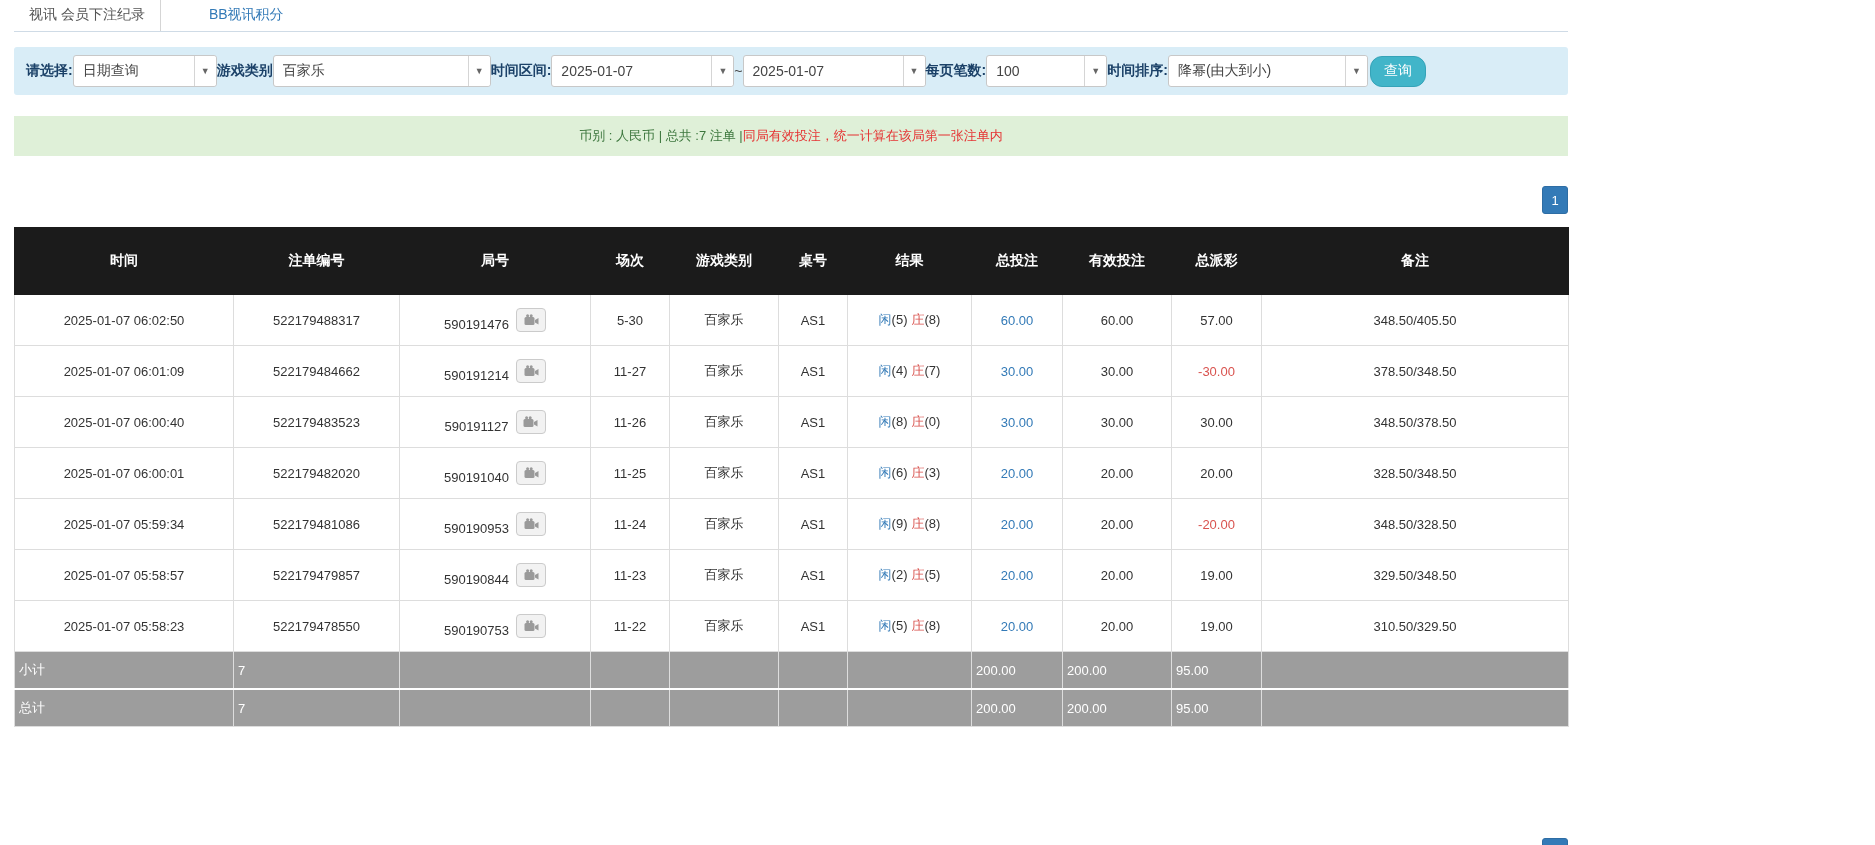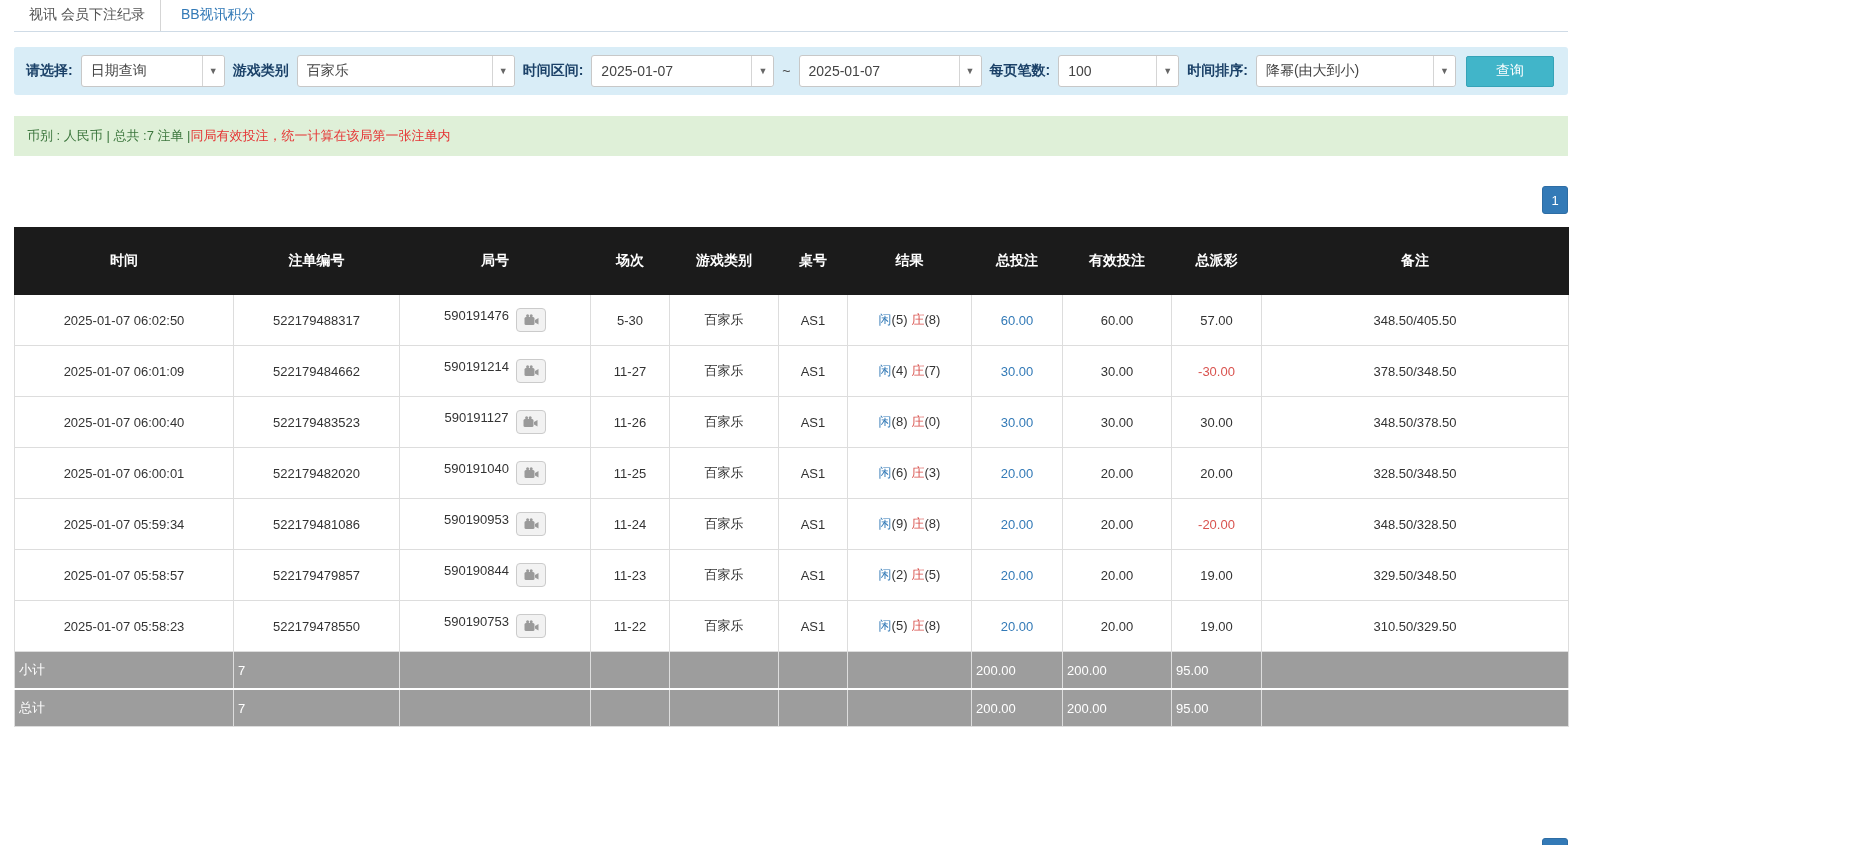--- a/index.html
+++ b/index.html
@@ -4,53 +4,53 @@
 <style>
   html,body { margin:0; padding:0; background:#fff; }
   .page {
     position:relative; width:1875px; height:845px; overflow:hidden;
     background:#fff; color:#333;
     font-family:"Liberation Sans","DejaVu Sans",sans-serif;
   }
   .content { width:1554px; margin-left:14px; }
 
   
-  .tabbar { display:flex; align-items:stretch; height:31px; border-bottom:1px solid #cfdbe6; }
+  .tabbar { display:flex; align-items:stretch; height:31px; border-bottom:1px solid #cfdbe6;gap:28px; }
   .tab { padding:6px 15px 7px; font-size:14px; white-space:nowrap; }
   .tab-active { color:#555; border-right:1px solid #d5d5d5; background:#fff; }
   .tab-link { color:var(--link-blue,#337ab7); cursor:pointer; margin-left:5px; }
 
   
   .filterbar {
     margin-top:15px; height:48px; background:var(--filter-bg,#d9edf7);
     border-radius:3px; display:flex; align-items:center; padding:0 12px;
-    gap:8px; box-sizing:border-box;
+    gap:0; box-sizing:border-box;
   }
   .flabel { font-weight:bold; color:var(--label-navy,#1b4168); font-size:14px; white-space:nowrap; }
   .combo {
     display:flex; align-items:center; height:32px; background:#fff;
     border:1px solid #c8c8c8; border-radius:3px; box-sizing:border-box; flex:none;
   }
   .combo-text { flex:1; padding:0 9px; font-size:14px; color:#444; white-space:nowrap; overflow:hidden; text-align:left; }
   .combo-caret {
     width:21px; align-self:stretch; border-left:1px solid #d5d5d5;
     display:flex; align-items:center; justify-content:center;
     color:#666; font-size:9px; cursor:pointer; background:#fff; border-radius:0 3px 3px 0;
   }
   .tilde { font-size:14px; color:#444; }
   .search-btn {
-    height:31px; padding:0 29px; background:var(--search-btn,#41b5c9);
-    border:1px solid #35a3b8; border-radius:2px; color:#fff; font-size:14px;
+    height:31px; padding:0 13px; background:var(--search-btn,#41b5c9);
+    border:1px solid #35a3b8; border-radius:12px; color:#fff; font-size:14px;
     cursor:pointer; font-family:inherit; margin-left:2px;
   }
 
   
   .summary {
     margin-top:21px; height:40px; background:var(--summary-bg,#dff0d8);
-    display:flex; align-items:center; justify-content:flex-start;
+    display:flex; align-items:center; justify-content:center;
     padding:0 13px; box-sizing:border-box; font-size:13px;
   }
   .summary-left { color:var(--summary-green,#3c763d); }
   .summary-right { color:var(--warning-red,#e53333); }
 
   
   .pager { margin-top:30px; height:28px; display:flex; justify-content:flex-end; }
   .page-btn {
     min-width:26px; height:28px; background:var(--link-blue,#337ab7);
     border:1px solid #2e6da4; color:#fff; display:flex; align-items:center;
@@ -62,21 +62,21 @@
   
   table.records { margin-top:13px; border-collapse:collapse; width:1554px; table-layout:fixed; }
   thead th {
     background:var(--header-bg,#1b1b1b); color:#fff; font-size:14px; font-weight:bold;
     height:34px; text-align:center; border:1px solid var(--header-bg,#1b1b1b); padding:16px;
   }
   tbody td {
     border:1px solid #ddd; height:50px; text-align:center; font-size:13px;
     color:#333; background:#fff; padding:0 4px; overflow:hidden;
   }
-  .round-cell-inner { display:flex; align-items:flex-start; justify-content:center; gap:7px; }
+  .round-cell-inner { display:flex; align-items:flex-end; justify-content:center; gap:7px; }
   .video-btn {
     width:30px; height:24px; border:1px solid #cbcbcb; border-radius:4px;
     background:#f2f2f2; display:inline-flex; align-items:center; justify-content:center;
     cursor:pointer; padding:0;
   }
   .bet-link { color:var(--link-blue,#337ab7); cursor:pointer; text-decoration:none; }
   .player-label { color:var(--link-blue,#337ab7); }
   .banker-label { color:var(--banker-red,#d9534f); }
   .result-gap { display:inline-block; width:4px; }
   .payout-val.negative { color:var(--negative-red,#d9534f); }

